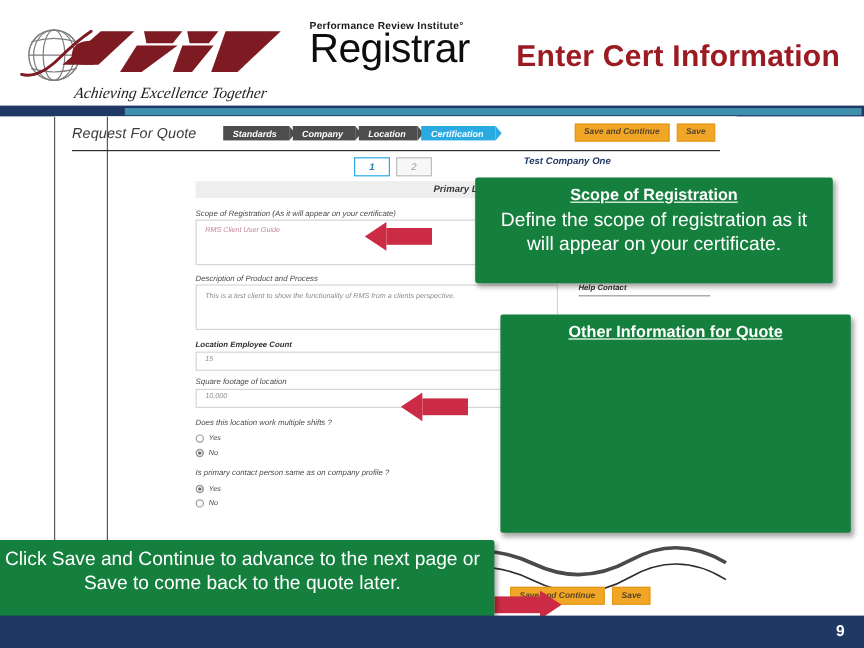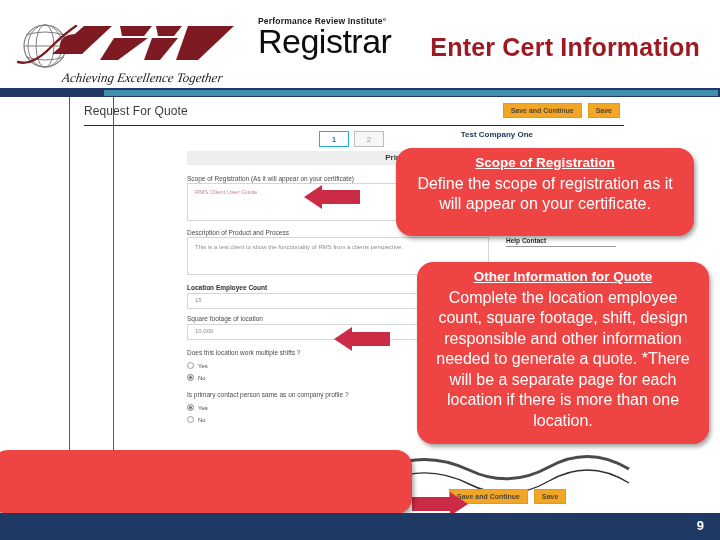--- a/index.html
+++ b/index.html
@@ -43,22 +43,22 @@
   .navy-top{position:absolute;left:0;top:88px;width:720px;height:9px;background:#1f3864;}
   .navy-top-strip{position:absolute;left:104px;top:90px;width:614px;height:6px;background:#3f8fad;}
   .navy-bottom{position:absolute;left:0;top:513px;width:720px;height:27px;background:#1f3864;}
   .page-num{
     position:absolute;right:16px;top:518px;color:#ffffff;
     font-size:13px;font-weight:bold;font-family:"Liberation Sans", sans-serif;
   }
 
   
   .shot{
-    position:absolute;left:69px;top:97px;width:569px;height:418px;
-    background:#ffffff;overflow:hidden;
+    position:absolute;left:45px;top:97px;width:569px;height:418px;
+    background:#ffffff;overflow:hidden;font-style:italic;
   }
   .shot-divider-v{position:absolute;left:0px;top:0;width:1px;height:418px;background:#5a5a5a;}
   .shot-divider-v2{position:absolute;left:44px;top:0;width:1px;height:418px;background:#5a5a5a;}
   .shot-inner{position:absolute;left:0;top:0;width:569px;height:418px;}
 
   .rfq-title{
     position:absolute;left:15px;top:7px;font-size:12px;color:#3b3b3b;
     font-family:"Liberation Sans", sans-serif;white-space:nowrap;letter-spacing:.1px;
   }
   .crumbs{position:absolute;left:141px;top:8px;display:flex;gap:3px;}
@@ -135,21 +135,21 @@
   .arrow{position:absolute;}
   .arrow .shaft{position:absolute;background:#cc2b45;}
   .arrow .head{position:absolute;width:0;height:0;}
   .arrow-left .shaft{right:0;top:5px;width:38px;height:14px;}
   .arrow-left .head{left:0;top:0;border-top:12px solid transparent;border-bottom:12px solid transparent;border-right:18px solid #cc2b45;}
   .arrow-right .shaft{left:0;top:5px;width:38px;height:14px;}
   .arrow-right .head{right:0;top:0;border-top:12px solid transparent;border-bottom:12px solid transparent;border-left:18px solid #cc2b45;}
 
   
   .callout{
-    position:absolute;background:#ef4444;border-radius:16px;
+    position:absolute;background:#15803d;border-radius:2px;
     color:#ffffff;text-align:center;
     box-shadow:2px 3px 4px rgba(0,0,0,.35);
     padding:7px 12px 9px 12px;box-sizing:border-box;
     font-family:"Liberation Sans", sans-serif;
   }
   .callout .ct{
     display:block;font-size:13.5px;font-weight:bold;text-decoration:underline;
     margin-bottom:2px;line-height:1.25;
   }
   .callout .cb{display:block;font-size:16px;line-height:1.28;}
@@ -201,20 +201,26 @@
   <div class="navy-top"></div>
   <div class="navy-top-strip"></div>
 
   <div class="shot">
     <div class="shot-divider-v"></div>
     <div class="shot-divider-v2"></div>
 
     <div class="shot-inner">
       <div class="rfq-title">Request For Quote</div>
 
+      <div class="crumbs">
+        <div class="crumb">Standards</div>
+        <div class="crumb">Company</div>
+        <div class="crumb">Location</div>
+        <div class="crumb active">Certification</div>
+      </div>
 
       <div class="top-btns">
         <div class="obtn">Save and Continue</div>
         <div class="obtn">Save</div>
       </div>
 
       <div class="hr-main"></div>
       <div class="company-name">Test Company One</div>
 
 
@@ -290,22 +296,22 @@
       <span class="head"></span>
   </div>
 
   <div class="callout" id="callout-scope">
     <span class="ct">Scope of Registration</span>
     <span class="cb">Define the scope of registration as it will appear on your certificate.</span>
   </div>
 
   <div class="callout" id="callout-other">
     <span class="ct">Other Information for Quote</span>
-    <span class="cb">Complete the location employee count, square footage, shift, design responsible and other information needed to generate a quote. *There will be a separate page for each location if there is more than one location.</span>
   </div>
 
   <div class="callout" id="callout-save">
+    <span class="cb">Click Save and Continue to advance to the next page or Save to come back to the quote later.</span>
   </div>
 
   <div class="navy-bottom"></div>
   <div class="page-num">9</div>
 
 </div>
 
 </body></html>

